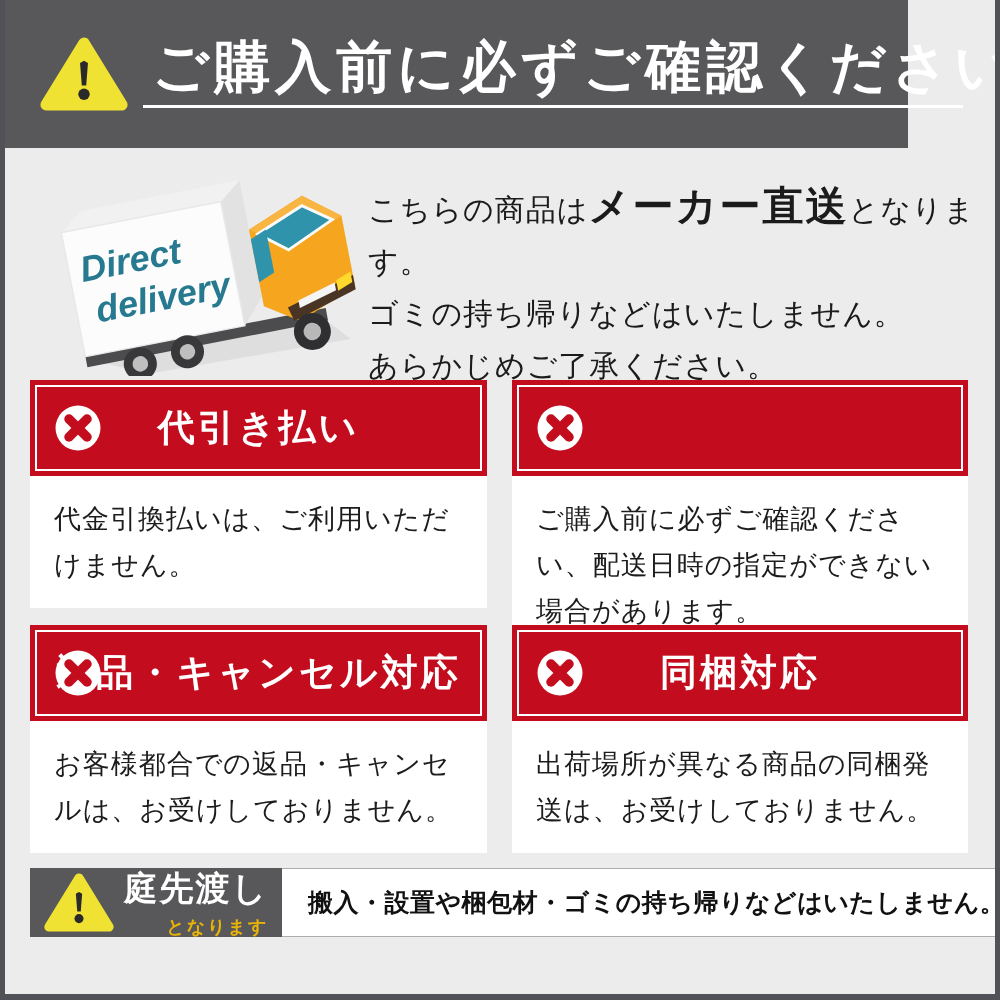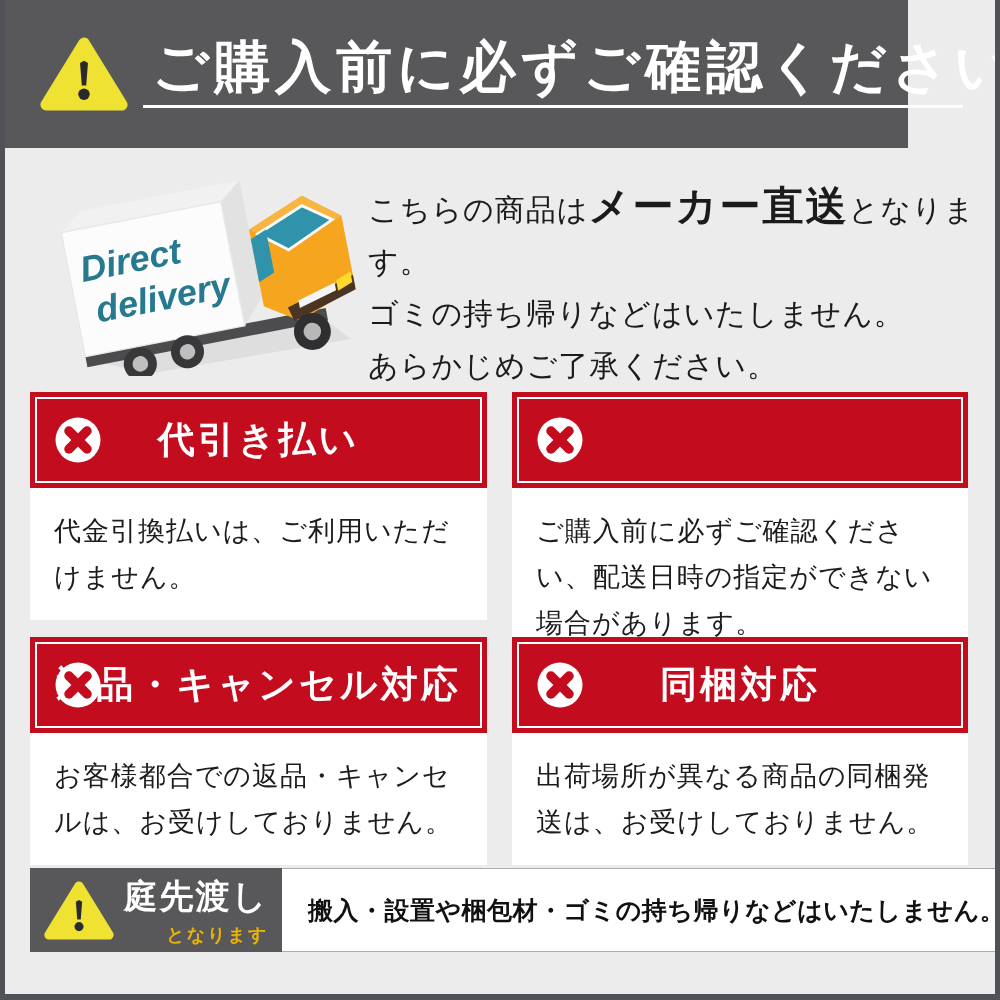--- a/index.html
+++ b/index.html
@@ -32,21 +32,21 @@
   }
   
   .intro-truck{position:absolute;left:34px;top:162px;}
   .intro-text{
     position:absolute;left:368px;top:180px;width:610px;
     color:#1b1b1b;font-size:30px;line-height:52px;letter-spacing:1px;
   }
   .intro-em{font-size:41px;font-weight:900;letter-spacing:2px;}
   
   .cards{
-    position:absolute;left:30px;top:392px;width:938px;
+    position:absolute;left:30px;top:380px;width:938px;
     display:grid;grid-template-columns:457px 456px;column-gap:25px;row-gap:18px;
   }
   .card{height:227px;display:flex;flex-direction:column;}
   .card-header{
     position:relative;height:96px;background:#c30d1e;
     display:flex;align-items:center;justify-content:center;flex:0 0 auto;
   }
   .card-header .inner-border{
     position:absolute;inset:5px;border:2px solid #ffffff;pointer-events:none;
   }
@@ -54,21 +54,21 @@
     color:#ffffff;font-weight:900;font-size:37px;letter-spacing:3px;white-space:nowrap;
   }
   .x-badge{position:absolute;left:24px;top:24px;width:48px;height:48px;}
   .card-body{
     flex:1;background:#ffffff;color:#1c1c1c;
     padding:20px 24px;font-size:27px;line-height:46px;letter-spacing:1px;
     overflow-wrap:anywhere;word-break:break-all;box-sizing:border-box;
   }
   
   .footer{
-    position:absolute;left:30px;top:868px;width:933px;height:84px;
+    position:absolute;left:30px;top:868px;width:933px;height:69px;
     display:flex;z-index:5;
   }
   .footer-badge{
     width:252px;flex:0 0 auto;background:#58585a;
     display:flex;align-items:center;justify-content:center;gap:10px;
   }
   .badge-text{display:flex;flex-direction:column;align-items:flex-end;}
   .badge-title{color:#ffffff;font-weight:900;font-size:34px;letter-spacing:2px;white-space:nowrap;}
   .badge-suffix{color:#eab308;font-weight:bold;font-size:18px;letter-spacing:2px;margin-top:3px;white-space:nowrap;}
   .footer-note{

